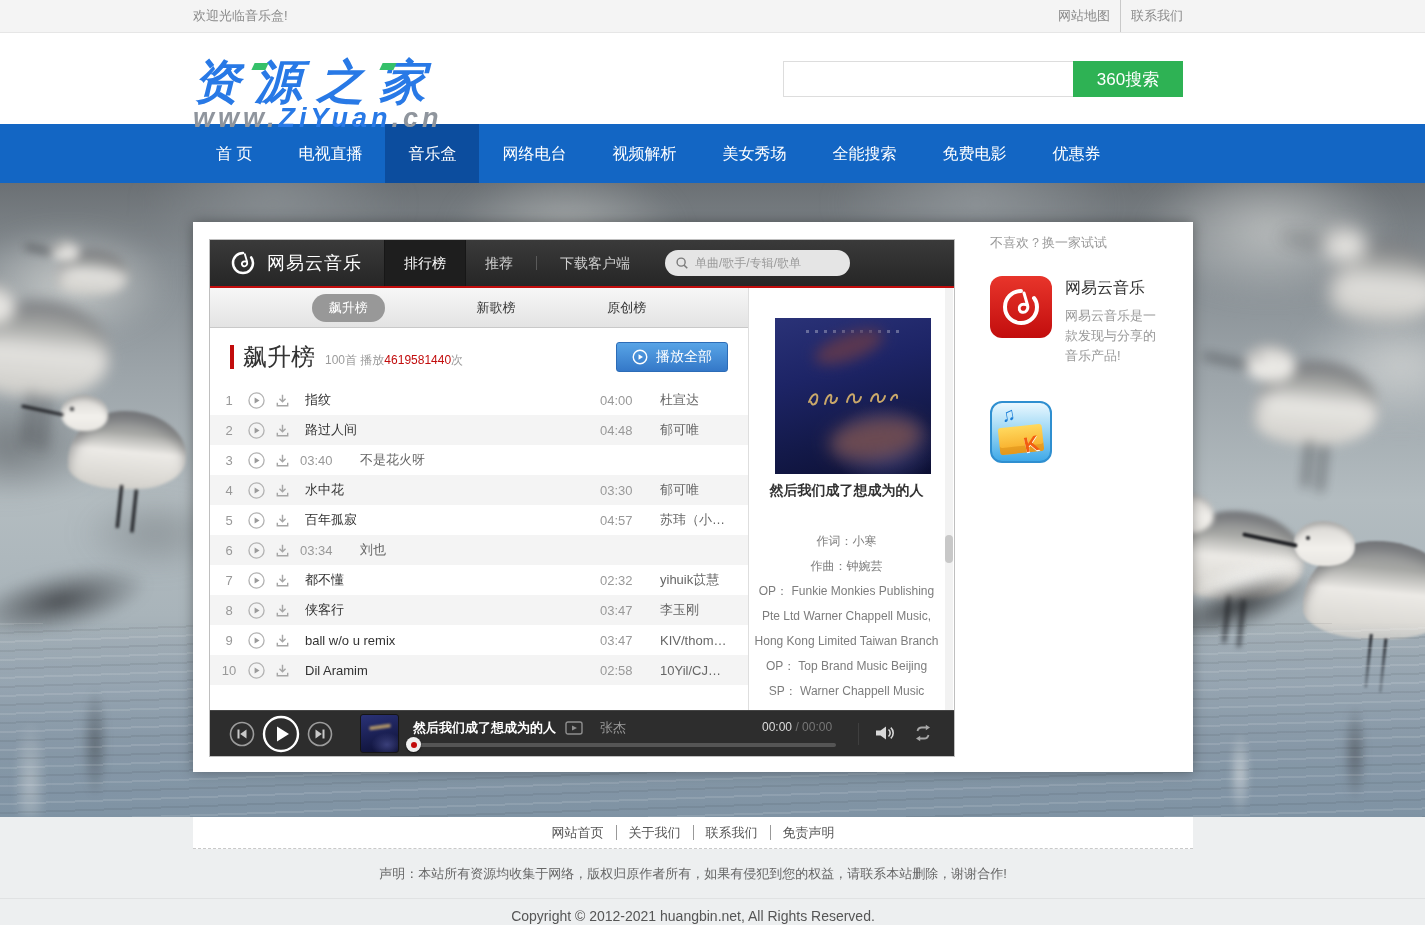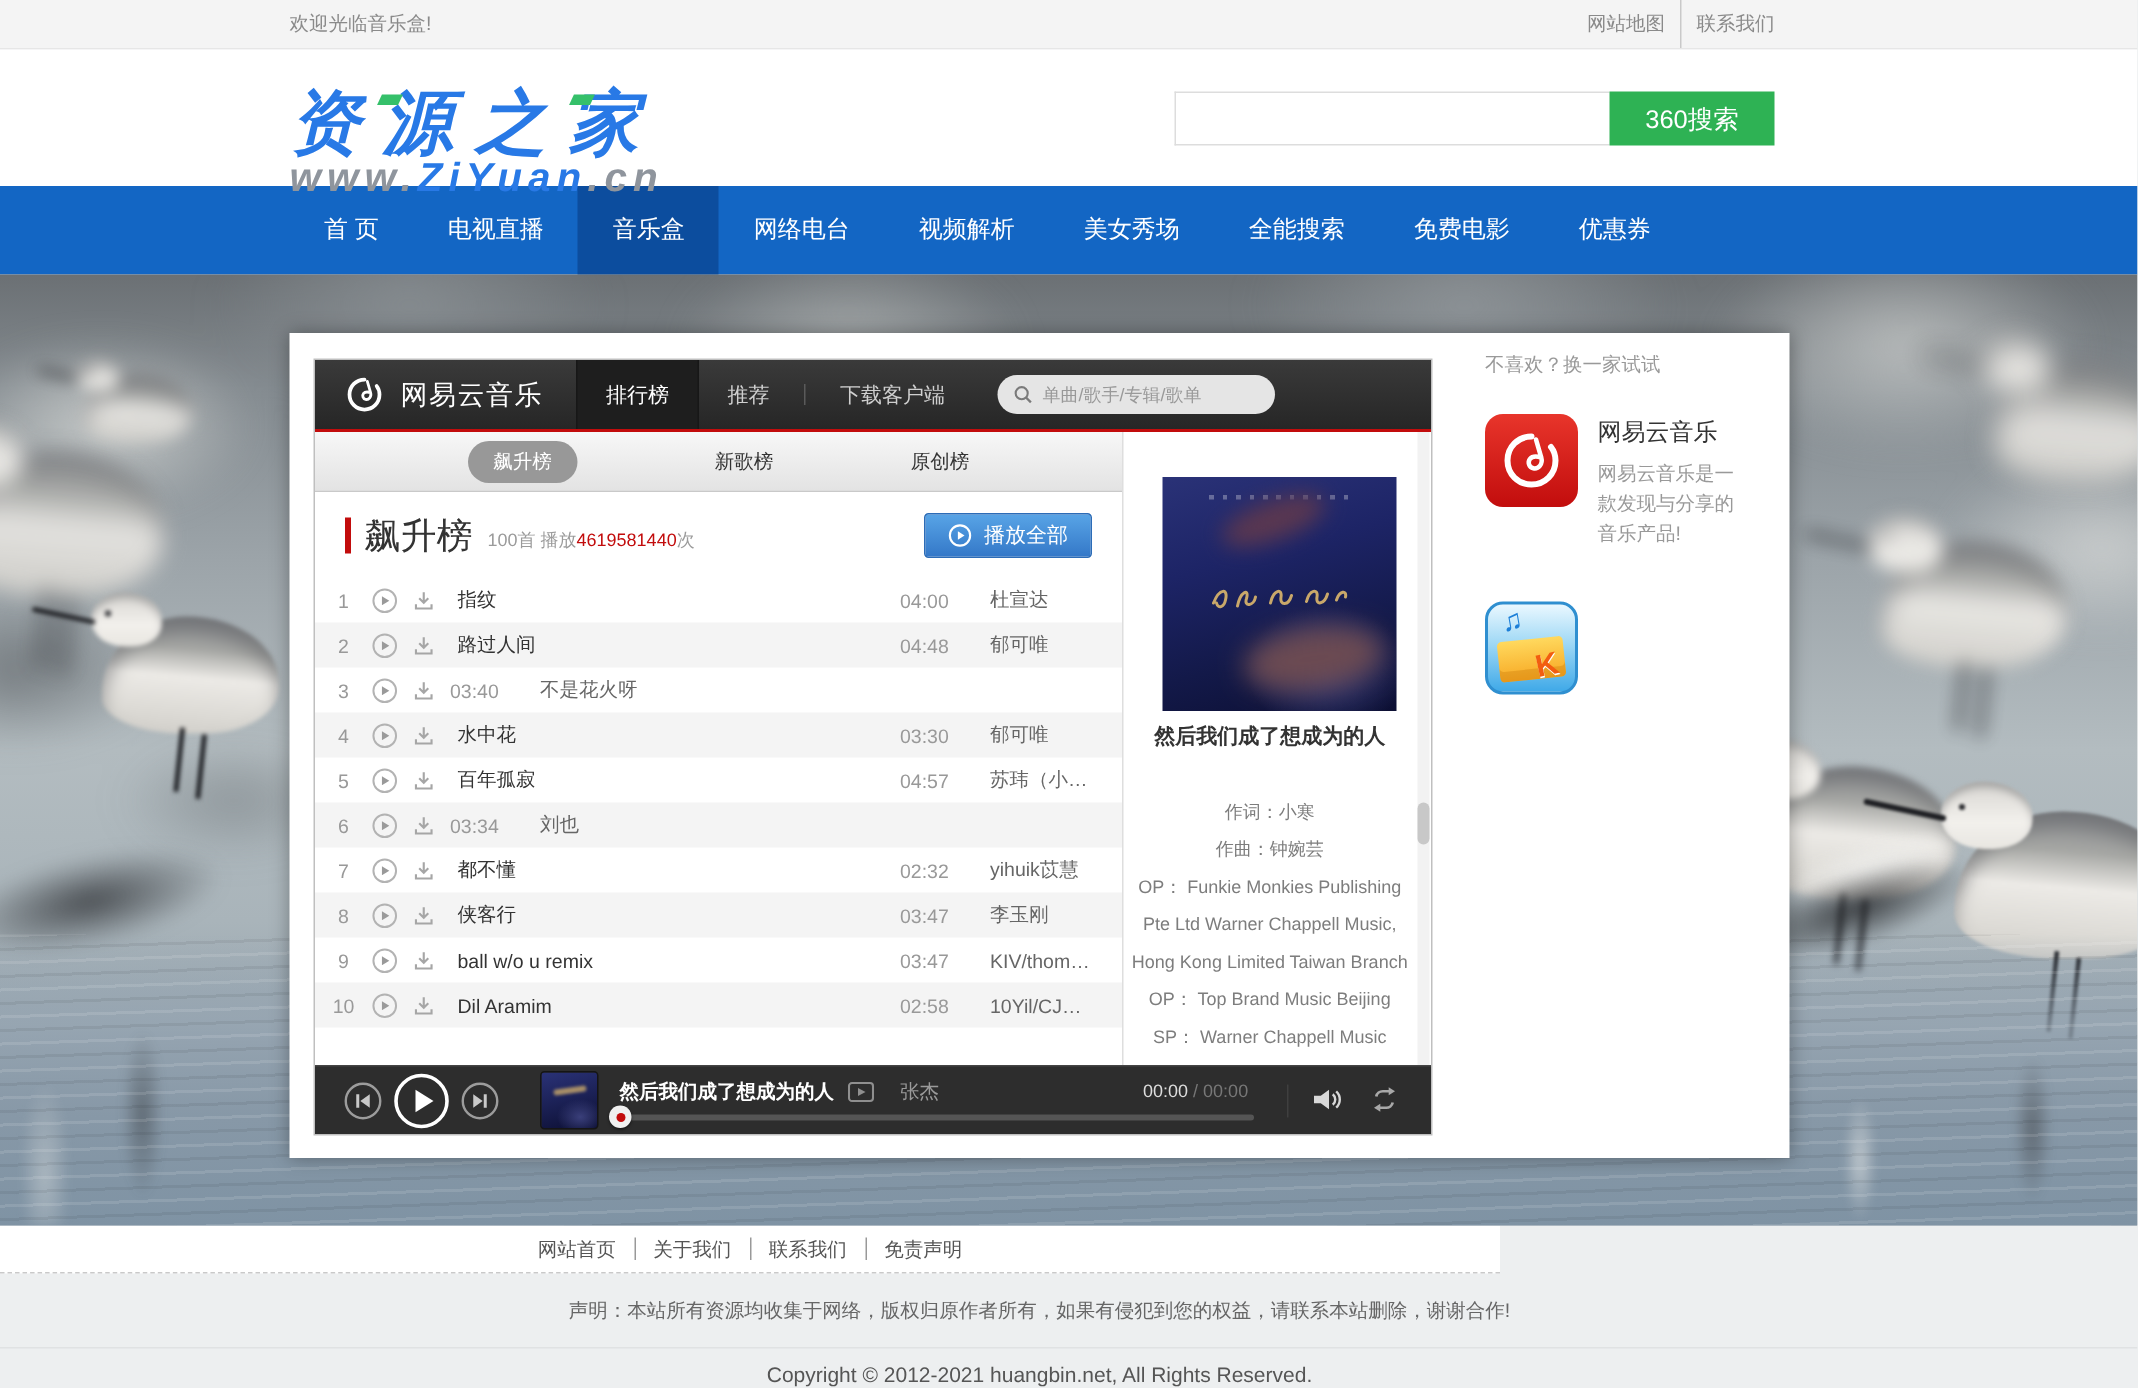--- a/index.html
+++ b/index.html
@@ -175,21 +175,21 @@
   .app-icon.netease svg { width:48px; height:48px; }
   .app-icon.kuwo { background:linear-gradient(180deg,#eaf8ff 0%,#9fd8f5 45%,#3fa9e8 100%); border:2px solid #2f8fd0; }
   .kw-box { position:absolute; left:7px; bottom:8px; width:44px; height:27px; border-radius:3px; transform:rotate(-6deg);
     background:linear-gradient(180deg,#ffd95e,#f7a823); box-shadow:inset 0 -7px 0 rgba(200,120,10,.35); }
   .kw-k { position:absolute; right:11px; bottom:5px; color:#f25d10; font-weight:bold; font-size:21px; transform:rotate(-12deg); text-shadow:0 1px 0 #fff; }
   .kw-note { position:absolute; left:9px; top:1px; color:#1c7fd8; font-size:19px; transform:rotate(-10deg); }
   .app-name { font-size:16px; color:#333; margin:2px 0 7px; }
   .app-desc { font-size:13px; color:#999; line-height:20px; width:100px; white-space:pre-line; }
 
   
-  .flinks { width:1000px; background:#fff; height:32px; line-height:32px; text-align:center;
+  .flinks { width:1000px; margin-left:193px; background:#fff; height:32px; line-height:32px; text-align:center;
     border-bottom:1px dashed #c9c9c9; font-size:13px; color:#555; }
   .flinks a { color:#555; text-decoration:none; padding:0 12px; cursor:pointer; }
   .flinks a + a { border-left:1px solid #999; }
   .statement { width:1000px; margin-left:193px; text-align:center; font-size:13px; color:#666; padding:16px 0 15px; }
   .copy { border-top:1px solid #e0e2e3; }
   .copy div { width:1000px; margin-left:193px; text-align:center; font-size:14px; color:#555; padding-top:9px; }
 </style>
 </head>
 <body>
 

